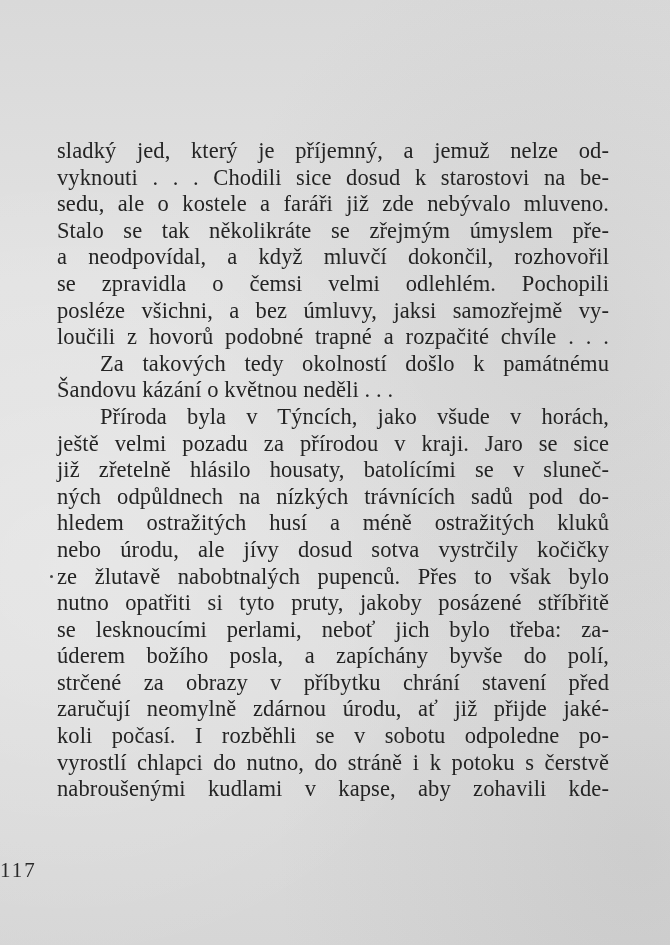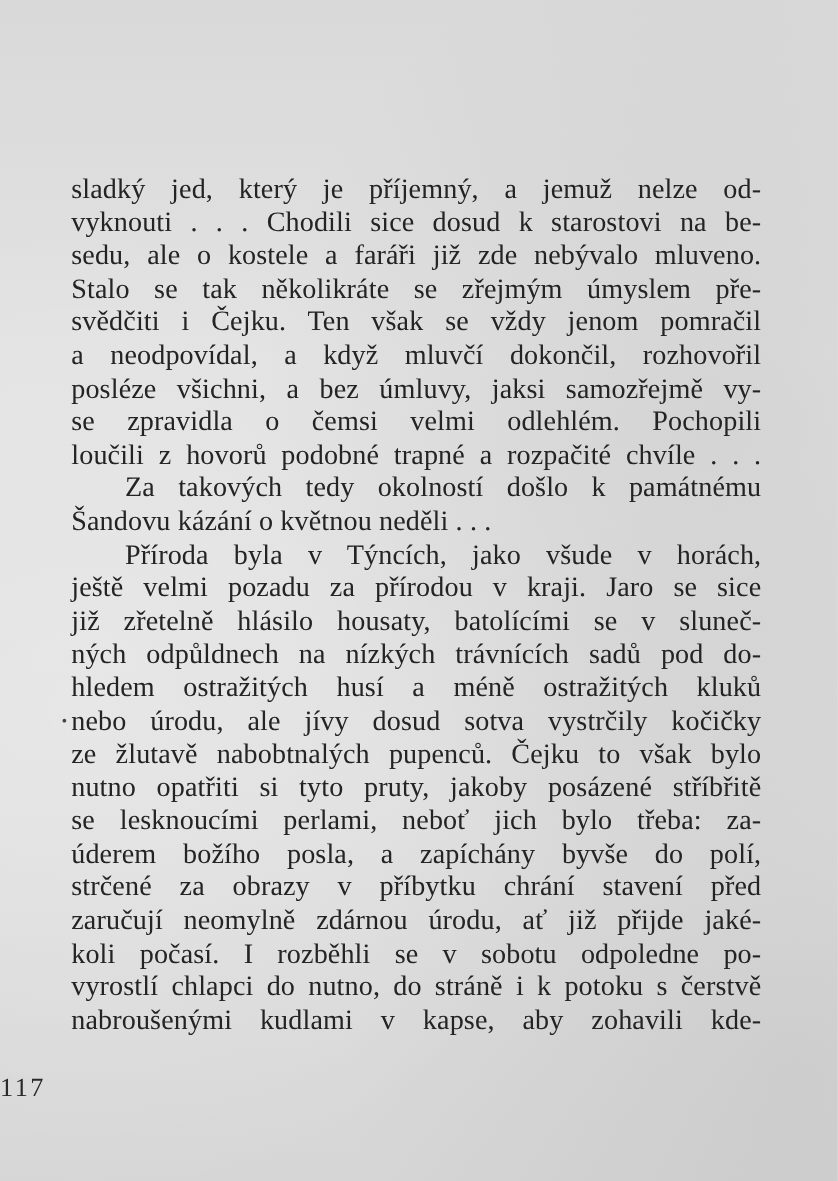--- a/index.html
+++ b/index.html
@@ -67,34 +67,33 @@
   </style>
 </head>
 <body>
 
 <div class="page">
   <div class="text-block">
     <div class="line">sladký jed, který je příjemný, a jemuž nelze od-</div>
     <div class="line">vyknouti . . . Chodili sice dosud k starostovi na be-</div>
     <div class="line">sedu, ale o kostele a faráři již zde nebývalo mluveno.</div>
     <div class="line">Stalo se tak několikráte se zřejmým úmyslem pře-</div>
-    <div class="line">svědčiti i Čejku. Ten však se vždy jenom pomračil</div>
     <div class="line">a neodpovídal, a když mluvčí dokončil, rozhovořil</div>
+    <div class="line">se zpravidla o čemsi velmi odlehlém. Pochopili</div>
     <div class="line">posléze všichni, a bez úmluvy, jaksi samozřejmě vy-</div>
-    <div class="line">se zpravidla o čemsi velmi odlehlém. Pochopili</div>
     <div class="line">loučili z hovorů podobné trapné a rozpačité chvíle . . .</div>
     <div class="line indent">Za takových tedy okolností došlo k památnému</div>
     <div class="line last">Šandovu kázání o květnou neděli . . .</div>
     <div class="line indent">Příroda byla v Týncích, jako všude v horách,</div>
     <div class="line">ještě velmi pozadu za přírodou v kraji. Jaro se sice</div>
     <div class="line">již zřetelně hlásilo housaty, batolícími se v sluneč-</div>
     <div class="line">ných odpůldnech na nízkých trávnících sadů pod do-</div>
     <div class="line">hledem ostražitých husí a méně ostražitých kluků</div>
     <div class="line">nebo úrodu, ale jívy dosud sotva vystrčily kočičky</div>
-    <div class="line">ze žlutavě nabobtnalých pupenců. Čejku to však bylo</div>
+    <div class="line">ze žlutavě nabobtnalých pupenců. Přes to však bylo</div>
     <div class="line">nutno opatřiti si tyto pruty, jakoby posázené stříbřitě</div>
     <div class="line">se lesknoucími perlami, neboť jich bylo třeba: za-</div>
     <div class="line">úderem božího posla, a zapíchány byvše do polí,</div>
     <div class="line">strčené za obrazy v příbytku chrání stavení před</div>
     <div class="line">zaručují neomylně zdárnou úrodu, ať již přijde jaké-</div>
     <div class="line">koli počasí. I rozběhli se v sobotu odpoledne po-</div>
     <div class="line">vyrostlí chlapci do nutno, do stráně i k potoku s čerstvě</div>
     <div class="line">nabroušenými kudlami v kapse, aby zohavili kde-</div>
   </div>
 

